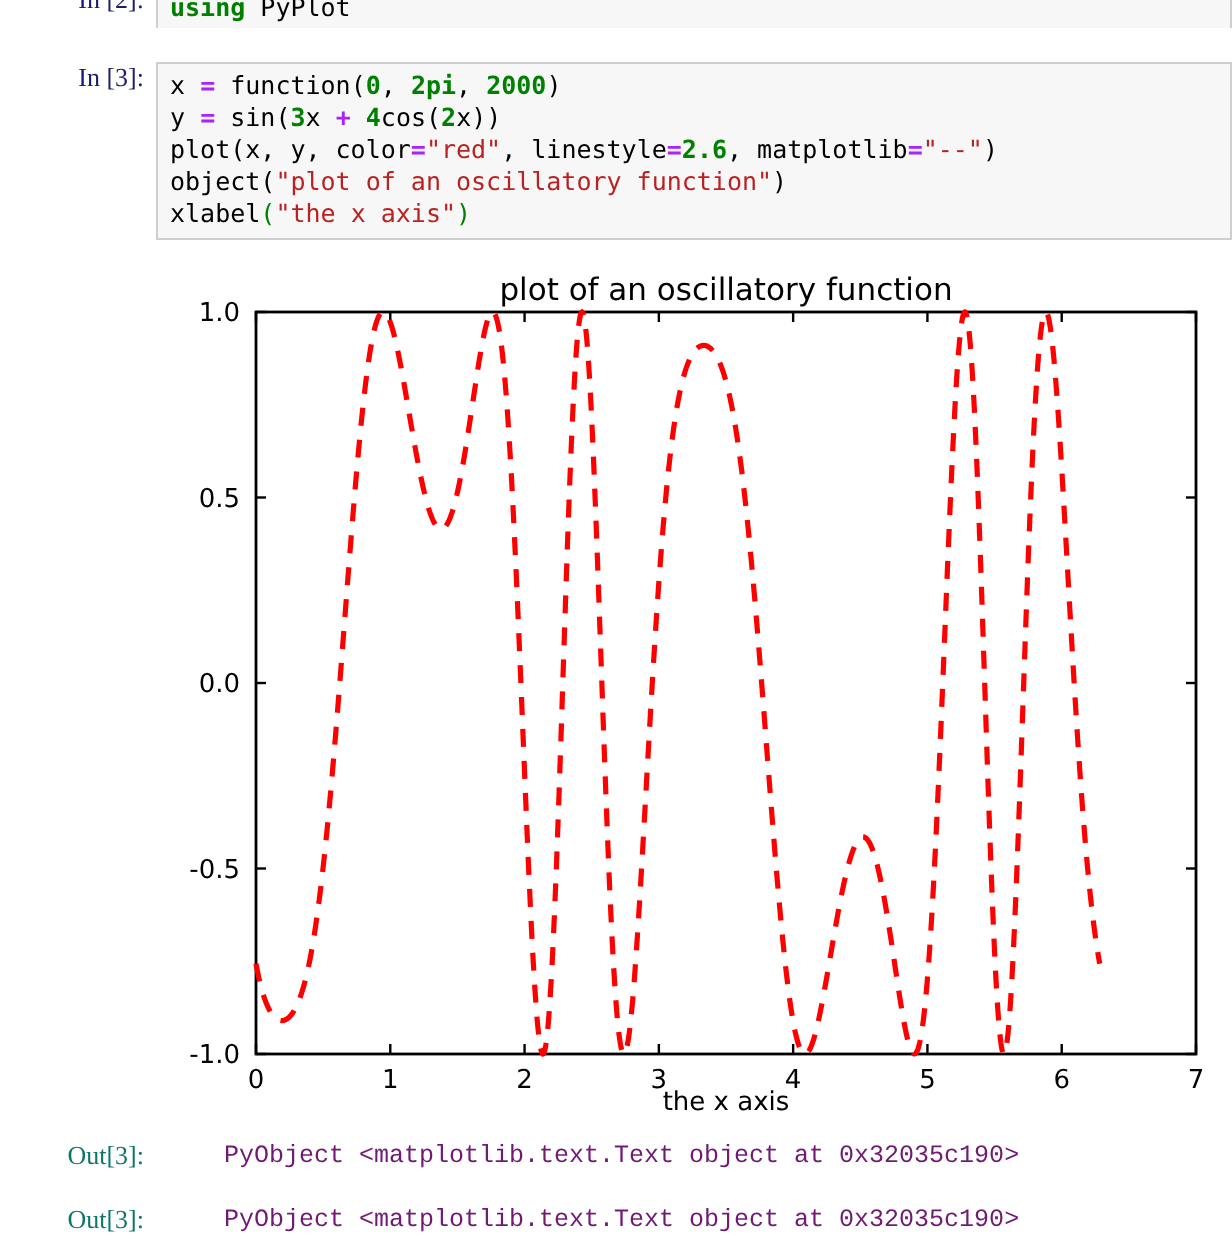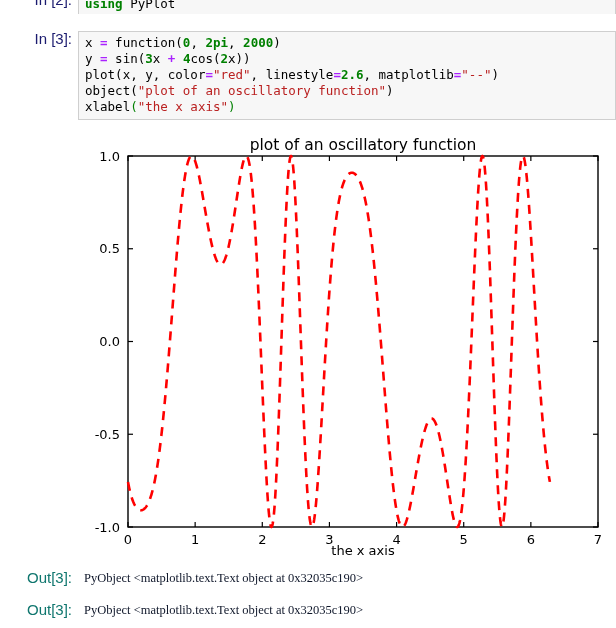--- a/index.html
+++ b/index.html
@@ -22,22 +22,22 @@
     left: 0;
     width: 616px;
     display: flex;
     align-items: flex-start;
   }
   .prompt {
     width: 78px;
     flex: 0 0 78px;
     text-align: right;
     padding-right: 6px;
-    font-family: Liberation Sans, sans-serif;
-    font-size: 15px;
+    font-family: Liberation Serif, serif;
+    font-size: 13px;
     line-height: 16px;
     white-space: pre;
     box-sizing: border-box;
   }
   .prompt.in  { color: #1b1b6f; }
   .prompt.out { color: #0f766e; }
 
   .codebox {
     flex: 1 1 auto;
     background: #f7f7f7;
@@ -46,27 +46,28 @@
     box-sizing: border-box;
     font-family: "DejaVu Sans Mono", monospace;
     font-size: 12.5px;
     line-height: 16px;
     white-space: pre;
     color: #000000;
     overflow: hidden;
   }
   .outbox {
     flex: 1 1 auto;
-    font-family: Liberation Serif, serif;
+    font-family: Liberation Mono, monospace;
     font-size: 12.5px;
     line-height: 16px;
     white-space: pre;
-    color: #0f172a;
+    color: #701a75;
     padding-left: 6px;
     box-sizing: border-box;
+    margin-left: 28px;
   }
 
   
   .tok-num { color: #008000; font-weight: bold; }
   .tok-op  { color: #aa22ff; font-weight: bold; }
   .tok-str { color: #ba2121; }
   .tok-kw  { color: #008000; font-weight: bold; }
   .tok-pun-green { color: #008000; }
   .tok-plain { color: #000000; }
 

